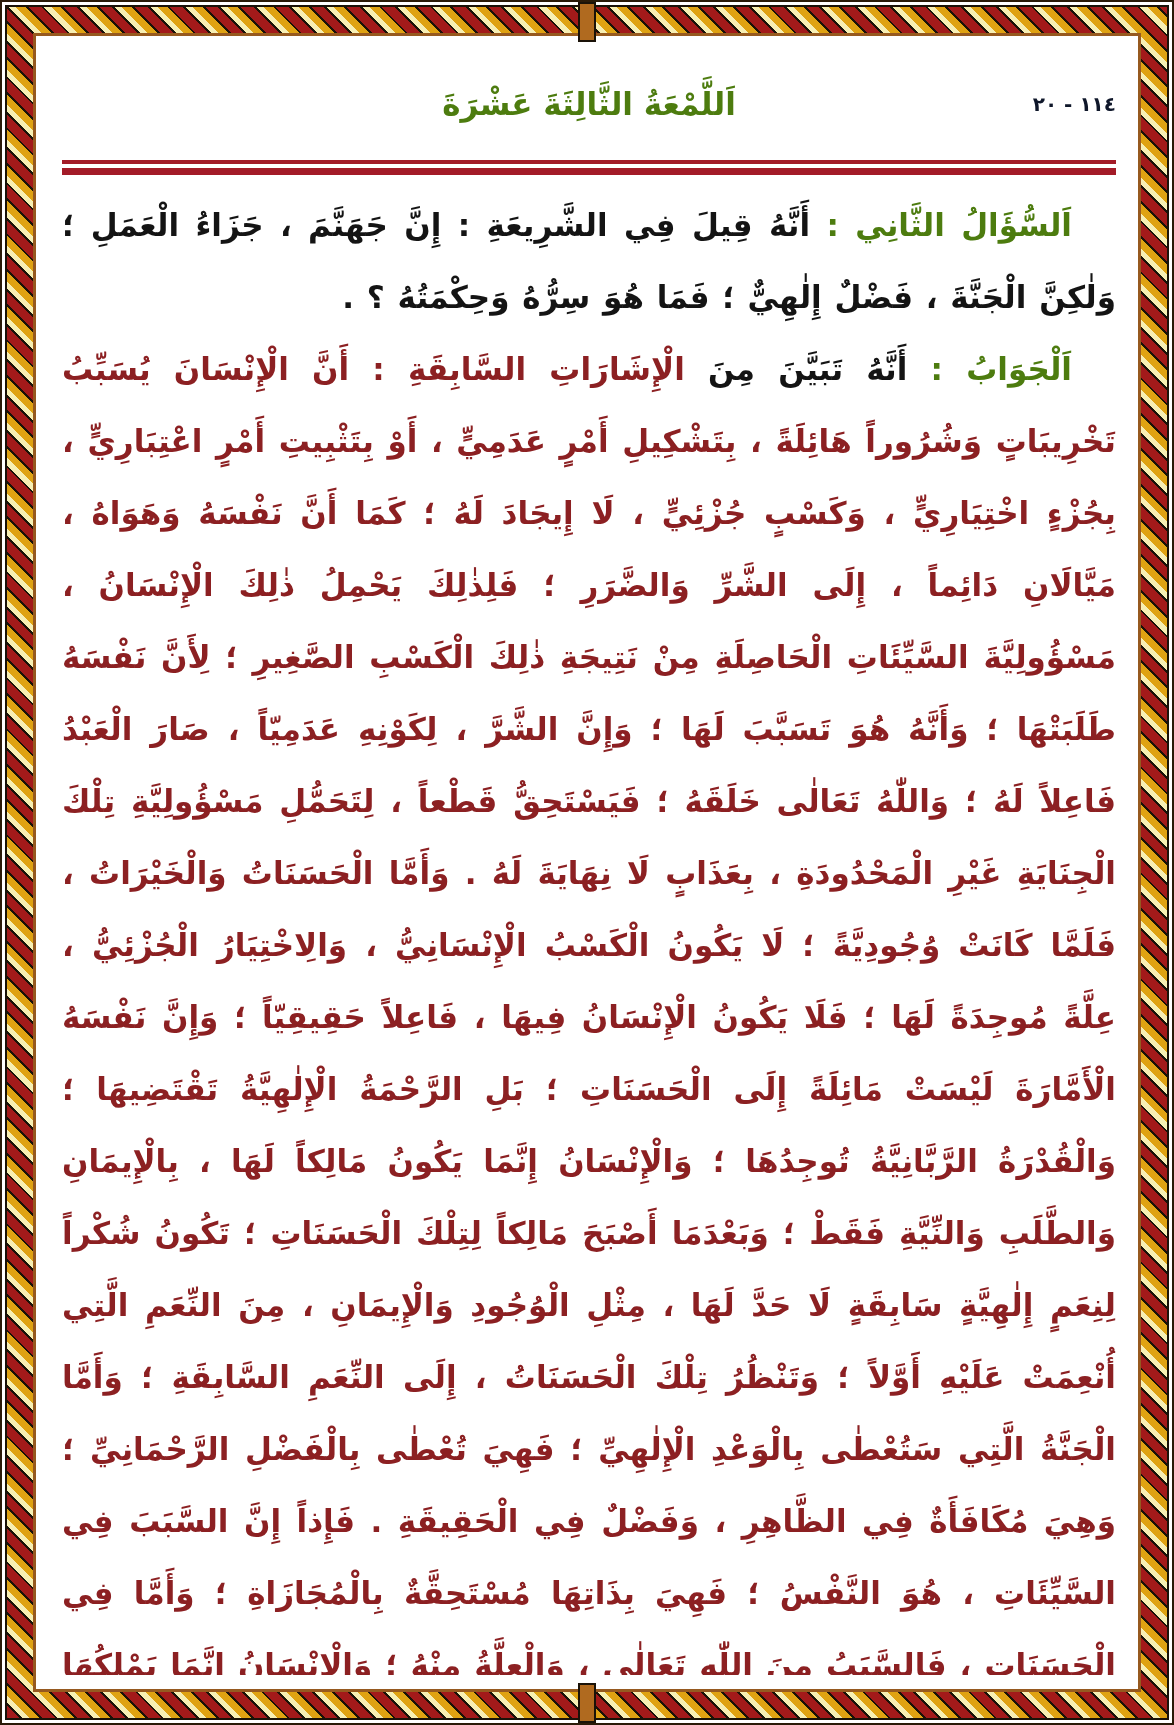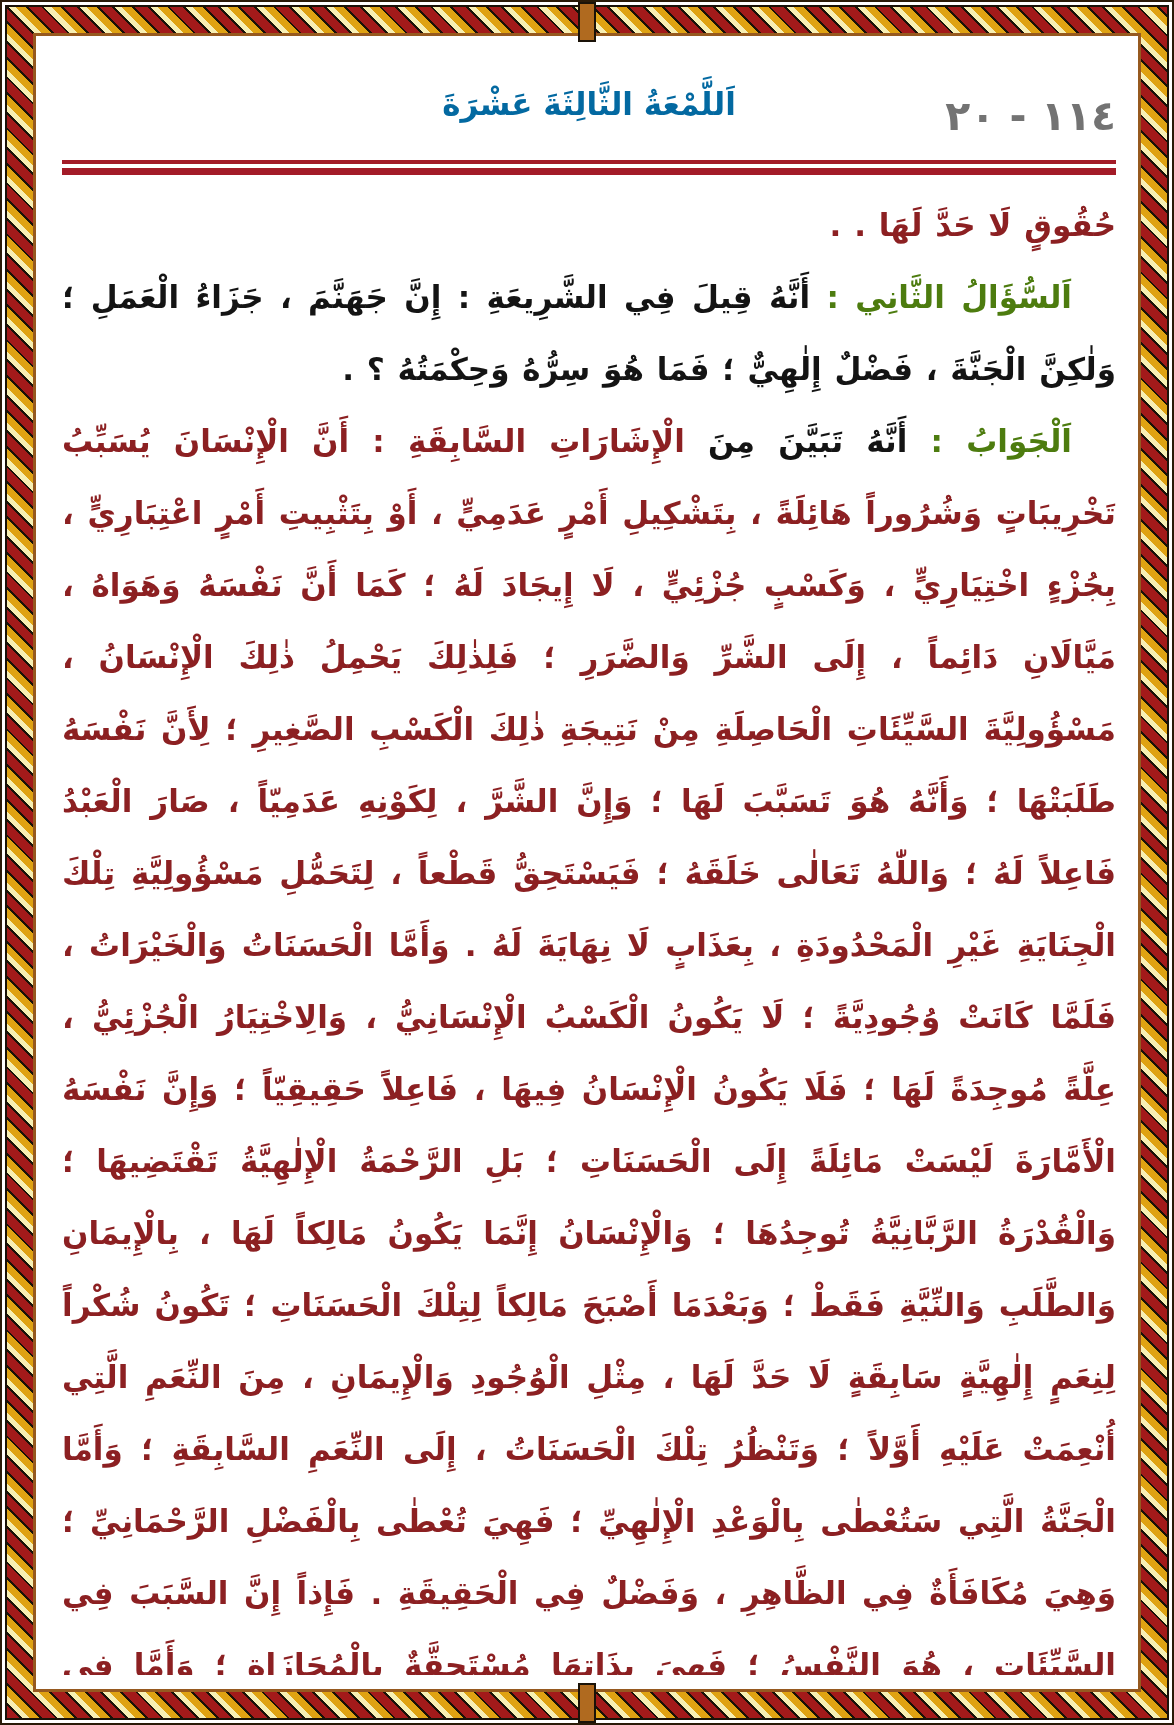--- a/index.html
+++ b/index.html
@@ -41,27 +41,27 @@
     overflow:hidden;
   }
   .header { position:relative; height:62px; padding-top:40px; }
   .page-number {
     position:absolute; left:10px; top:44px;   
     left:auto; right:auto;
   }
   .page-number {
     position:absolute; top:46px; right:auto; left:28px;
     direction:rtl;
-    font-size:41px; font-weight:bold; color:#737373;
+    font-size:20px; font-weight:bold; color:#0f172a;
   }
   
   .page-number { left:auto; right:0; }
   .doc-title {
     text-align:center;
-    font-size:31px; font-weight:bold; color:#0369a1;
+    font-size:31px; font-weight:bold; color:#4d7c0f;
   }
   .rule {
     margin-top:12px;
     height:4px;
     border-top:4px solid #A31B28;
     border-bottom:7px solid #A31B28;
   }
   .body {
     margin-top:14px;
     direction:rtl;
@@ -90,21 +90,20 @@
 
     <div class="header">
       <div class="doc-title">اَللَّمْعَةُ الثَّالِثَةَ عَشْرَةَ</div>
       <div class="page-number">١١٤ - ٢٠</div>
     </div>
 
     <div class="rule"></div>
 
     <div class="body">
 
-      <p class="intro">حُقُوقٍ لَا حَدَّ لَهَا . .</p>
 
       <p class="para"><span class="h">اَلسُّؤَالُ الثَّانِي : </span><span class="blk">أَنَّهُ قِيلَ فِي الشَّرِيعَةِ : إِنَّ جَهَنَّمَ ، جَزَاءُ الْعَمَلِ ؛ وَلٰكِنَّ الْجَنَّةَ ، فَضْلٌ إِلٰهِيٌّ ؛ فَمَا هُوَ سِرُّهُ وَحِكْمَتُهُ ؟ .</span></p>
 
       <p class="para"><span class="h">اَلْجَوَابُ : </span><span class="blk">أَنَّهُ تَبَيَّنَ مِنَ </span><span>الْإِشَارَاتِ السَّابِقَةِ : أَنَّ الْإِنْسَانَ يُسَبِّبُ تَخْرِيبَاتٍ وَشُرُوراً هَائِلَةً ، بِتَشْكِيلِ أَمْرٍ عَدَمِيٍّ ، أَوْ بِتَثْبِيتِ أَمْرٍ اعْتِبَارِيٍّ ، بِجُزْءٍ اخْتِيَارِيٍّ ، وَكَسْبٍ جُزْئِيٍّ ، لَا إِيجَادَ لَهُ ؛ كَمَا أَنَّ نَفْسَهُ وَهَوَاهُ ، مَيَّالَانِ دَائِماً ، إِلَى الشَّرِّ وَالضَّرَرِ ؛ فَلِذٰلِكَ يَحْمِلُ ذٰلِكَ الْإِنْسَانُ ، مَسْؤُولِيَّةَ السَّيِّئَاتِ الْحَاصِلَةِ مِنْ نَتِيجَةِ ذٰلِكَ الْكَسْبِ الصَّغِيرِ ؛ لِأَنَّ نَفْسَهُ طَلَبَتْهَا ؛ وَأَنَّهُ هُوَ تَسَبَّبَ لَهَا ؛ وَإِنَّ الشَّرَّ ، لِكَوْنِهِ عَدَمِيّاً ، صَارَ الْعَبْدُ فَاعِلاً لَهُ ؛ وَاللّٰهُ تَعَالٰى خَلَقَهُ ؛ فَيَسْتَحِقُّ قَطْعاً ، لِتَحَمُّلِ مَسْؤُولِيَّةِ تِلْكَ الْجِنَايَةِ غَيْرِ الْمَحْدُودَةِ ، بِعَذَابٍ لَا نِهَايَةَ لَهُ . وَأَمَّا الْحَسَنَاتُ وَالْخَيْرَاتُ ، فَلَمَّا كَانَتْ وُجُودِيَّةً ؛ لَا يَكُونُ الْكَسْبُ الْإِنْسَانِيُّ ، وَالِاخْتِيَارُ الْجُزْئِيُّ ، عِلَّةً مُوجِدَةً لَهَا ؛ فَلَا يَكُونُ الْإِنْسَانُ فِيهَا ، فَاعِلاً حَقِيقِيّاً ؛ وَإِنَّ نَفْسَهُ الْأَمَّارَةَ لَيْسَتْ مَائِلَةً إِلَى الْحَسَنَاتِ ؛ بَلِ الرَّحْمَةُ الْإِلٰهِيَّةُ تَقْتَضِيهَا ؛ وَالْقُدْرَةُ الرَّبَّانِيَّةُ تُوجِدُهَا ؛ وَالْإِنْسَانُ إِنَّمَا يَكُونُ مَالِكاً لَهَا ، بِالْإِيمَانِ وَالطَّلَبِ وَالنِّيَّةِ فَقَطْ ؛ وَبَعْدَمَا أَصْبَحَ مَالِكاً لِتِلْكَ الْحَسَنَاتِ ؛ تَكُونُ شُكْراً لِنِعَمٍ إِلٰهِيَّةٍ سَابِقَةٍ لَا حَدَّ لَهَا ، مِثْلِ الْوُجُودِ وَالْإِيمَانِ ، مِنَ النِّعَمِ الَّتِي أُنْعِمَتْ عَلَيْهِ أَوَّلاً ؛ وَتَنْظُرُ تِلْكَ الْحَسَنَاتُ ، إِلَى النِّعَمِ السَّابِقَةِ ؛ وَأَمَّا الْجَنَّةُ الَّتِي سَتُعْطٰى بِالْوَعْدِ الْإِلٰهِيِّ ؛ فَهِيَ تُعْطٰى بِالْفَضْلِ الرَّحْمَانِيِّ ؛ وَهِيَ مُكَافَأَةٌ فِي الظَّاهِرِ ، وَفَضْلٌ فِي الْحَقِيقَةِ . فَإِذاً إِنَّ السَّبَبَ فِي السَّيِّئَاتِ ، هُوَ النَّفْسُ ؛ فَهِيَ بِذَاتِهَا مُسْتَحِقَّةٌ بِالْمُجَازَاةِ ؛ وَأَمَّا فِي الْحَسَنَاتِ ، فَالسَّبَبُ مِنَ اللّٰهِ تَعَالٰى ، وَالْعِلَّةُ مِنْهُ ؛ وَالْإِنْسَانُ إِنَّمَا يَمْلِكُهَا بِالْإِيمَانِ فَقَطْ ؛ فَلَيْسَ لَهُ أَنْ يَقُولَ : أَطْلُبُ الْمُكَافَأَةَ ؛ وَإِنَّمَا يَسْتَطِيعُ أَنْ يَقُولَ :</span></p>
 
     </div>
   </div>
 </div>
 
 </body></html>

